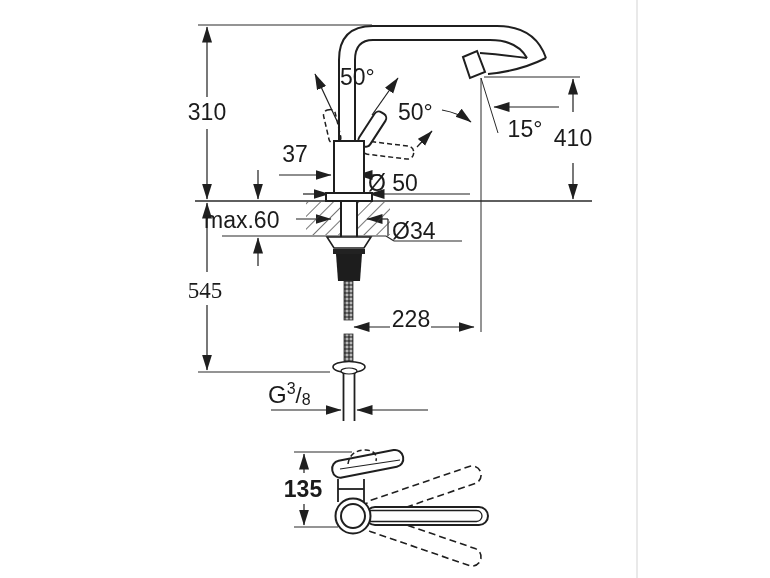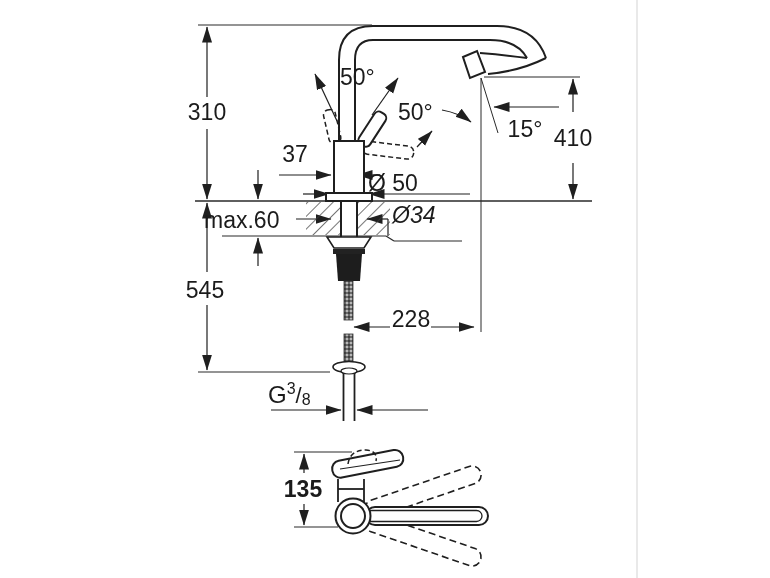--- a/index.html
+++ b/index.html
@@ -146,25 +146,25 @@
       <line x1="364" y1="479" x2="364" y2="502"></line>
       <line x1="338" y1="489" x2="364" y2="489"></line>
       <rect x="334" y="462" width="72" height="17" rx="8" transform="rotate(-11 334 479)" fill="#ffffff" stroke-width="2"></rect>
       <line x1="340" y1="469" x2="400" y2="460" stroke-width="1.2"></line>
       <path d="M 348 464 Q 350 450 366 450 Q 378 451 376 461" stroke-width="1.5" stroke-dasharray="5 3"></path>
     </g>
   </g>
 </svg>
 
 <div class="dim ctr" style="left:184px;top:101px;width:46px;">310</div>
-<div class="dim ctr" style="left:182px;top:279px;width:46px;">545</div>
+<div class="dim ctr" style="left:182px;top:279px;width:46px;font-family:Liberation Serif, serif;">545</div>
 <div class="dim" style="left:204px;top:209px;">max.60</div>
 <div class="dim ctr" style="left:277px;top:143px;width:36px;">37</div>
 <div class="dim" style="left:368px;top:172px;">Ø 50</div>
-<div class="dim" style="left:392px;top:204px;font-style:italic;">Ø34</div>
+<div class="dim" style="left:392px;top:220px;">Ø34</div>
 <div class="dim ctr" style="left:387px;top:308px;width:48px;">228</div>
 <div class="dim ctr" style="left:547px;top:127px;width:52px;">410</div>
 <div class="dim ctr" style="left:502px;top:82px;width:46px;margin-top:36px;">15°</div>
 <div class="dim" style="left:340px;top:66px;">50°</div>
 <div class="dim" style="left:398px;top:101px;">50°</div>
 <div class="dim ctr" style="left:279px;top:478px;width:48px;font-weight:bold;">135</div>
 <div class="dim thread" style="left:268px;top:381px;"><span>G</span><span class="sup">3</span><span class="slash">/</span><span class="sub">8</span></div>
 
 </div>
 

